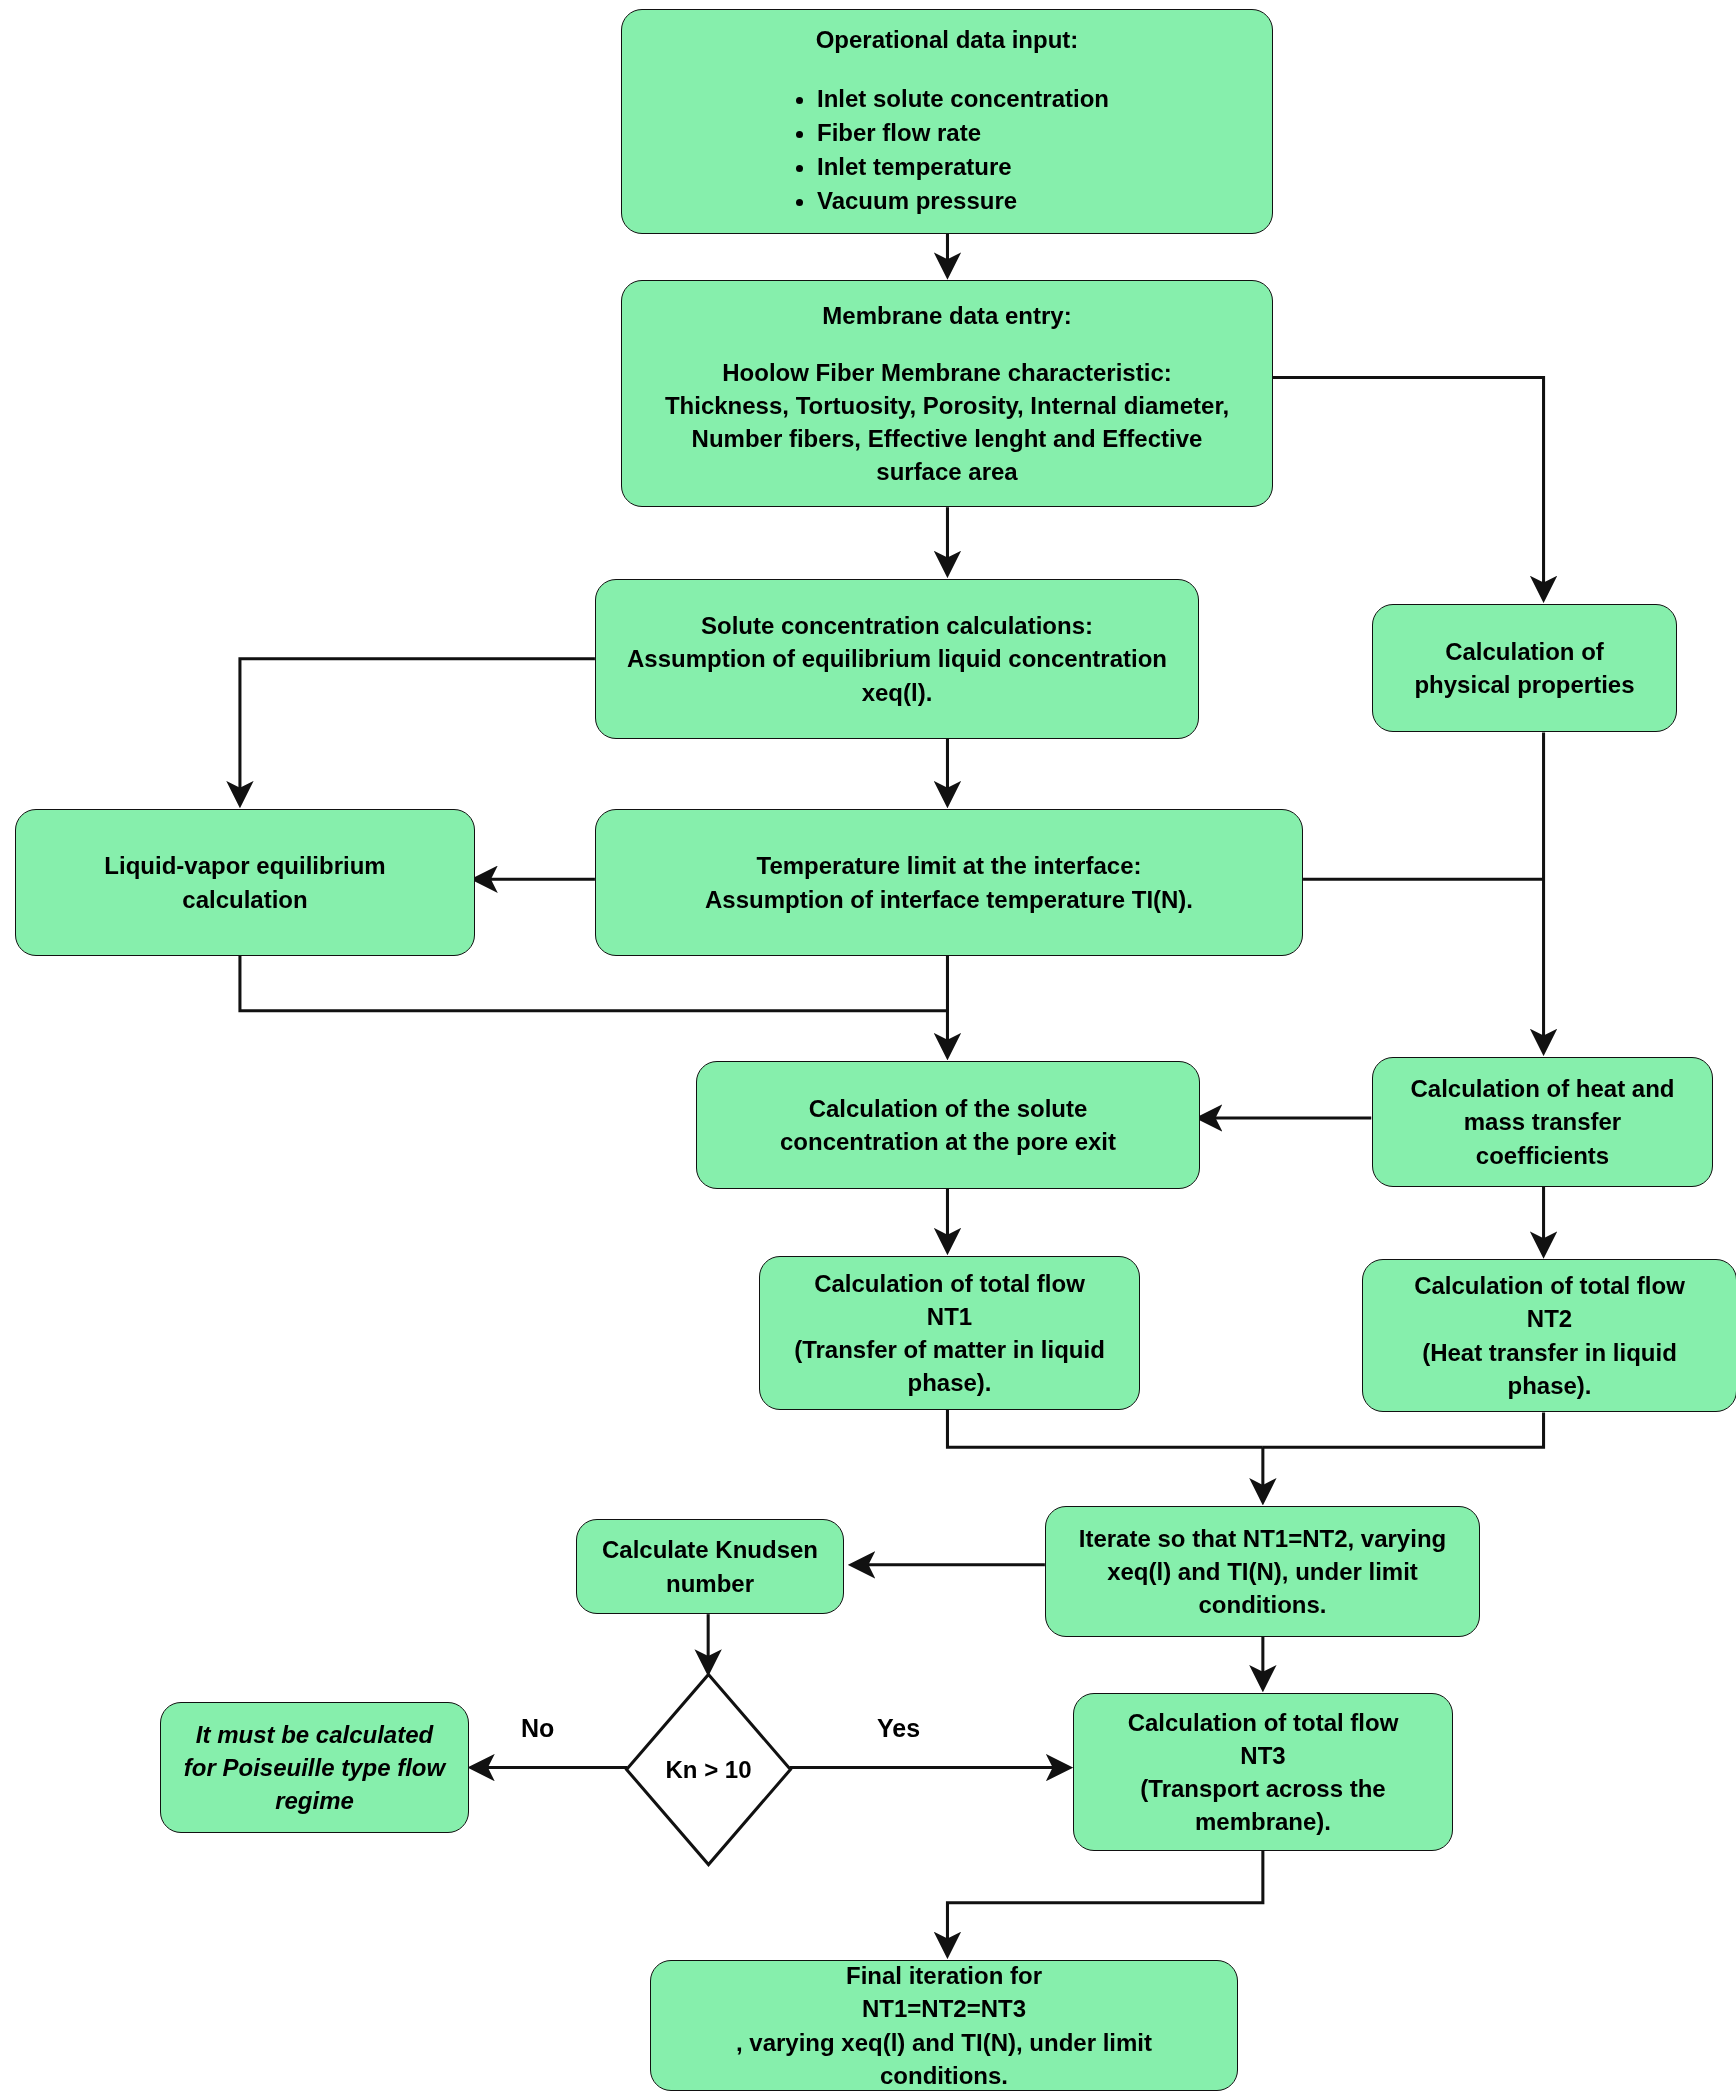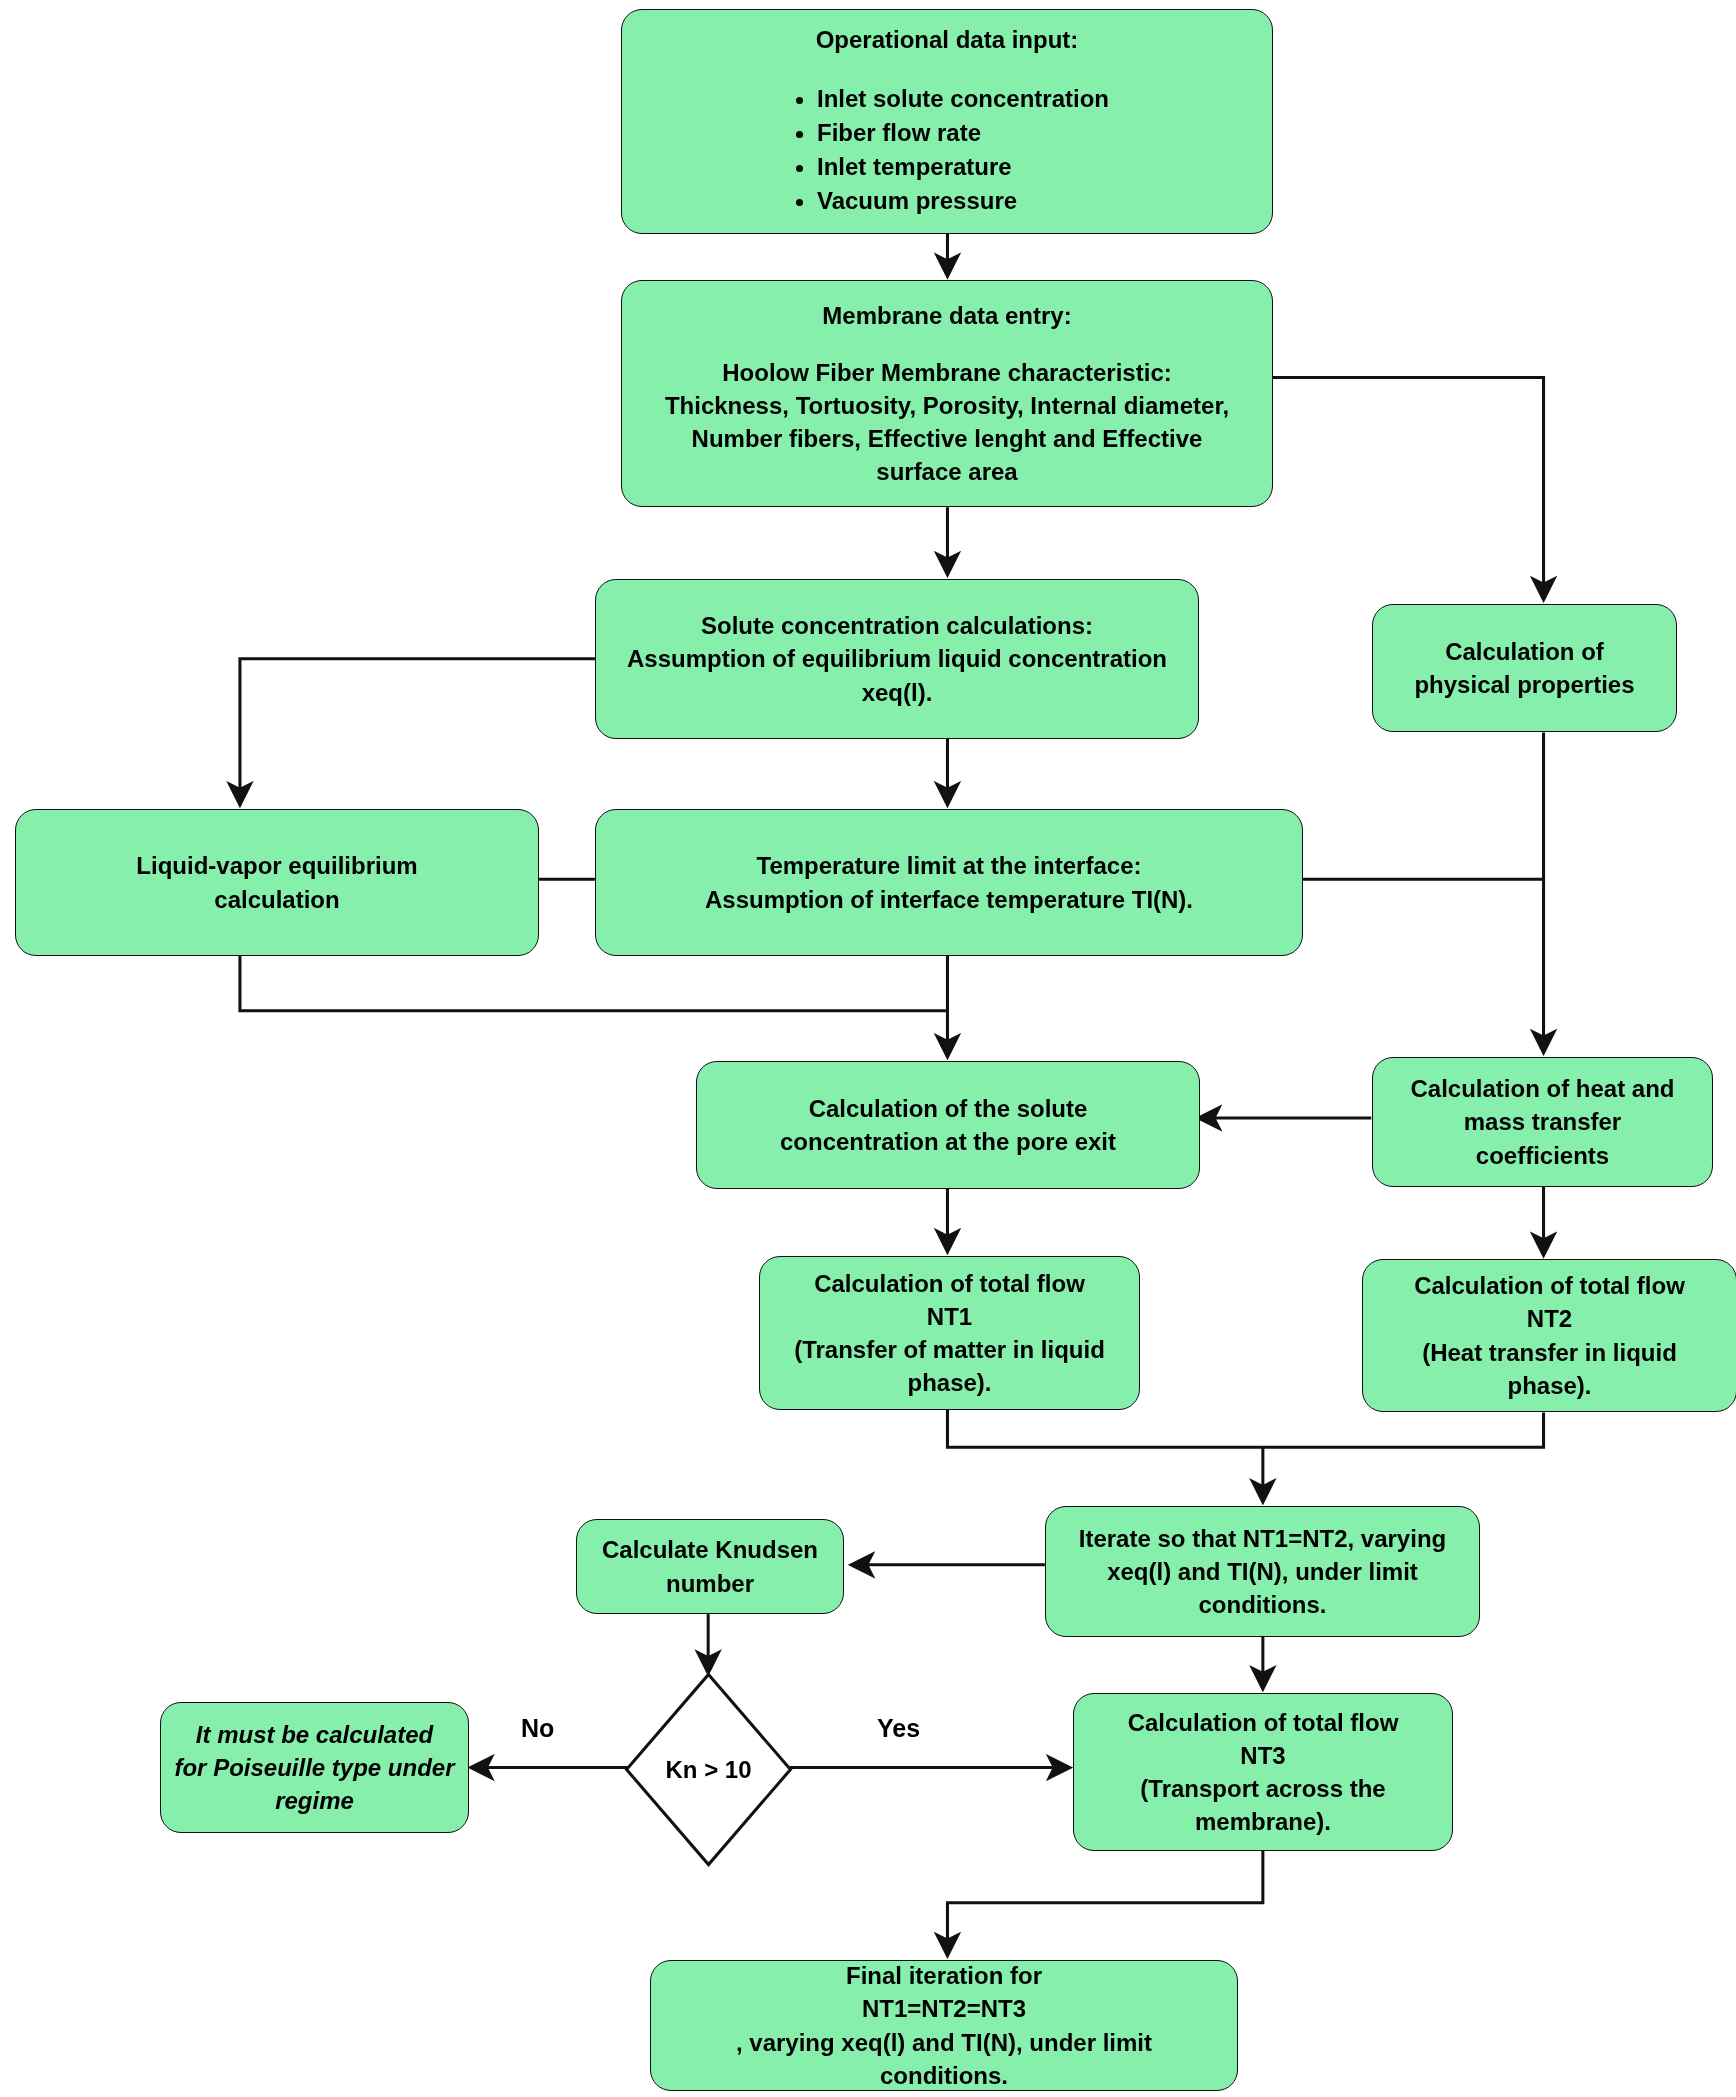--- a/index.html
+++ b/index.html
@@ -156,21 +156,21 @@
   <div class="node" style="left:595px; top:579px; width:604px; height:160px; font-size:24px;">
     <span class="ln">Solute concentration calculations:</span>
     <span class="ln">Assumption of equilibrium liquid concentration xeq(l).</span>
   </div>
 
   <div class="node" style="left:1372px; top:604px; width:305px; height:128px; font-size:24px;">
     <span class="ln">Calculation of</span>
     <span class="ln">physical properties</span>
   </div>
 
-  <div class="node" style="left:15px; top:809px; width:524px; height:147px; font-size:24px;">
+  <div class="node" style="left:15px; top:809px; width:460px; height:147px; font-size:24px;">
     <span class="ln">Liquid-vapor equilibrium</span>
     <span class="ln">calculation</span>
   </div>
 
   <div class="node" style="left:595px; top:809px; width:708px; height:147px; font-size:24px;">
     <span class="ln">Temperature limit at the interface:</span>
     <span class="ln">Assumption of interface temperature TI(N).</span>
   </div>
 
   <div class="node" style="left:696px; top:1061px; width:504px; height:128px; font-size:24px;">
@@ -214,21 +214,21 @@
       <polygon points="138.5,4 273,160 138.5,316 4,160" fill="#ffffff" stroke="#111111" stroke-width="5"></polygon>
     </svg>
     <div class="diamond-label" style="font-size:24px;">Kn &gt; 10</div>
   </div>
 
   <div class="edge-label" style="left:521px; top:1714px; font-size:25px;">No</div>
   <div class="edge-label" style="left:877px; top:1714px; font-size:25px;">Yes</div>
 
   <div class="node" style="left:160px; top:1702px; width:309px; height:131px; font-size:24px;font-style:italic;">
     <span class="ln">It must be calculated</span>
-    <span class="ln">for Poiseuille type under</span>
+    <span class="ln">for Poiseuille type flow</span>
     <span class="ln">regime</span>
   </div>
 
   <div class="node" style="left:1073px; top:1693px; width:380px; height:158px; font-size:24px;">
     <span class="ln">Calculation of total flow</span>
     <span class="ln">NT3</span>
     <span class="ln">(Transport across the</span>
     <span class="ln">membrane).</span>
   </div>
 

